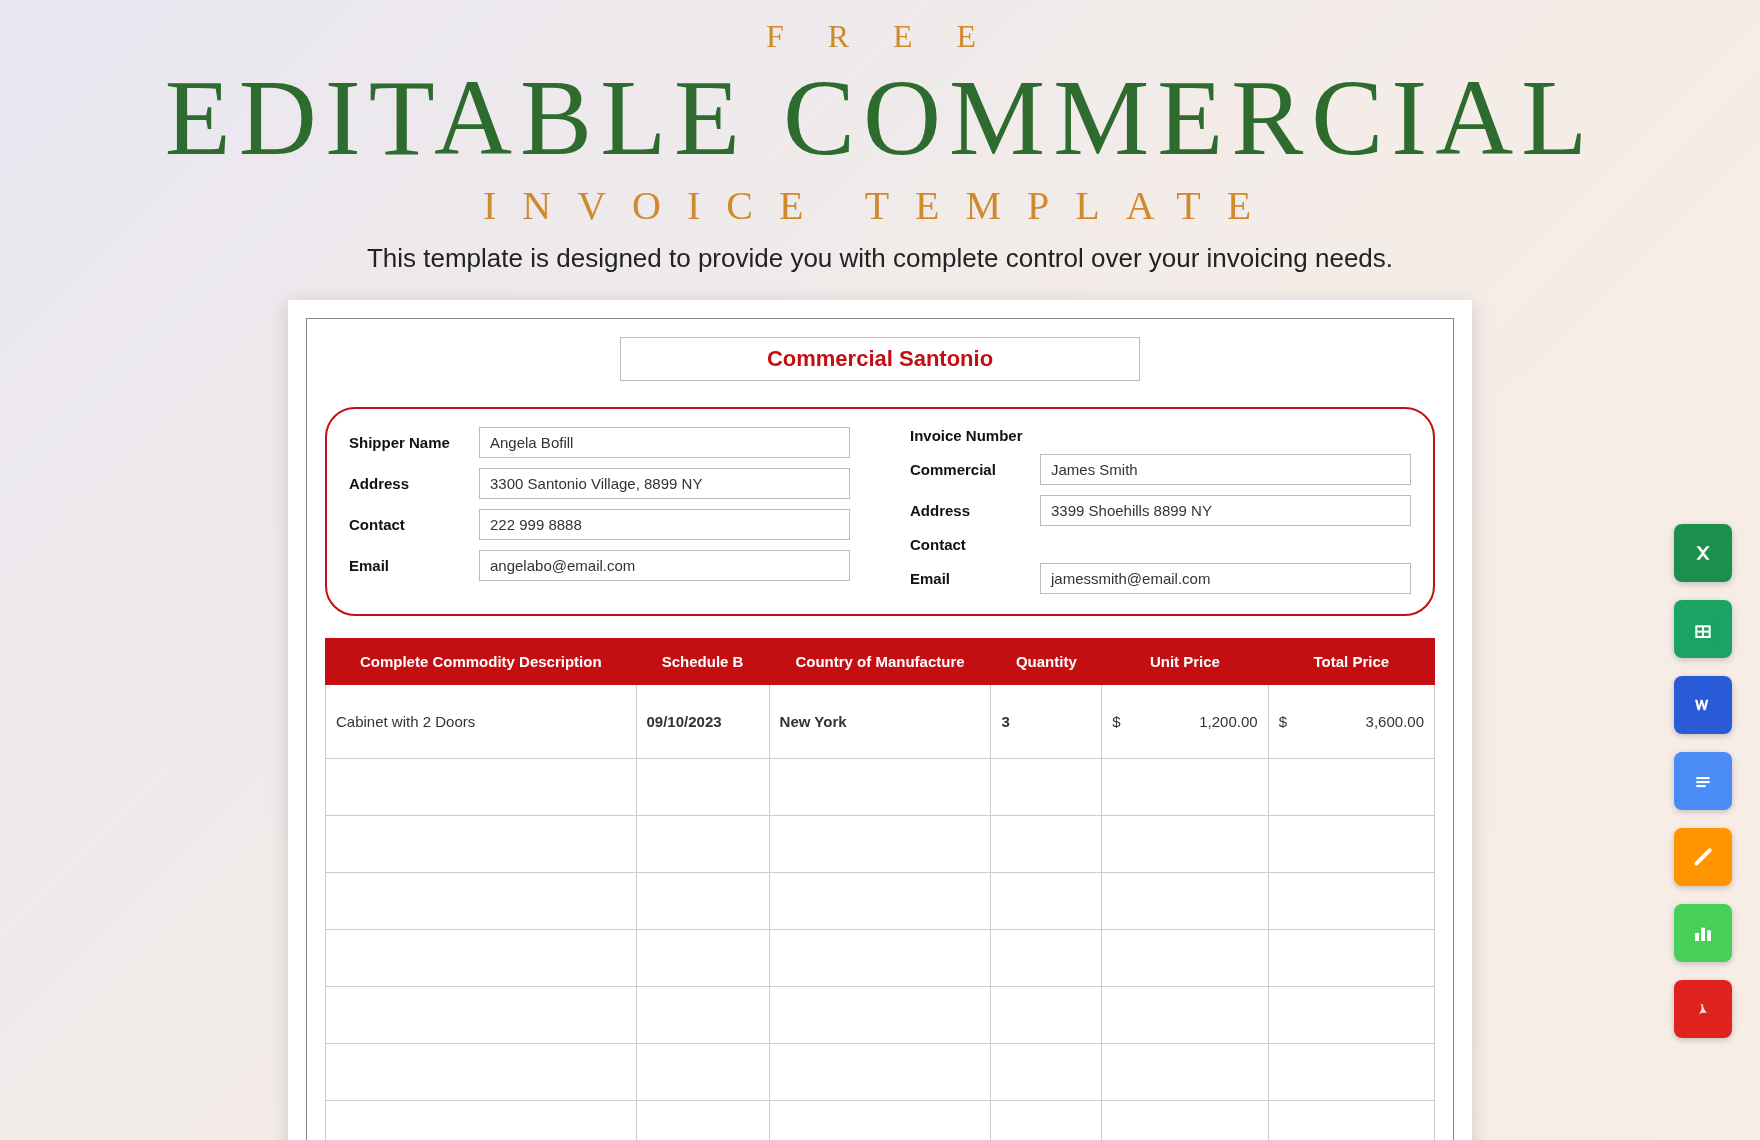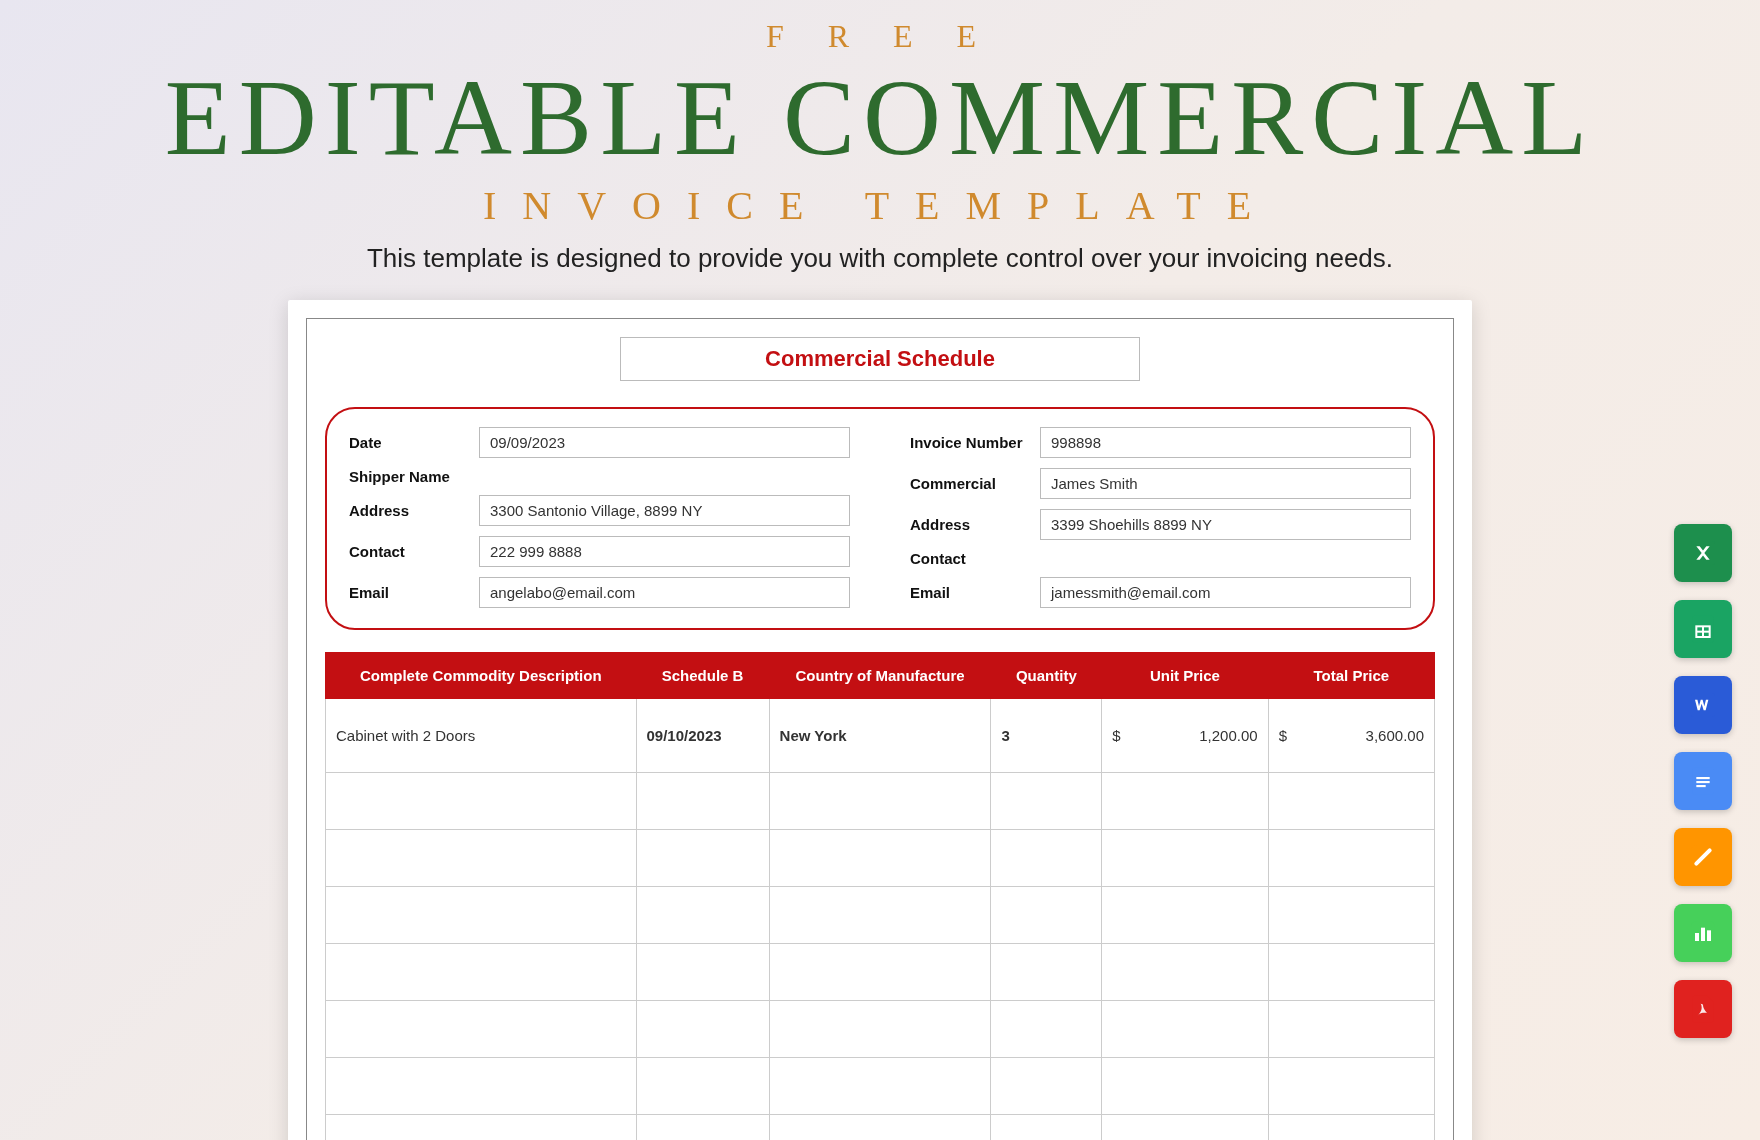--- a/index.html
+++ b/index.html
@@ -100,49 +100,45 @@
 <div class="header">
   <div class="free-label">F R E E</div>
   <div class="main-title">EDITABLE COMMERCIAL</div>
   <div class="sub-title">INVOICE TEMPLATE</div>
   <div class="tagline">This template is designed to provide you with complete control over your invoicing needs.</div>
 </div>
 
 <div class="invoice-page">
   <div class="invoice-inner">
     <div class="invoice-title-box">
-      <span class="invoice-title">Commercial Schedule</span>
+      <span class="invoice-title">Commercial Santonio</span>
     </div>
 
     <div class="info-box">
       <div class="info-col">
         <div class="info-row">
-            <div class="info-label">Date</div>
-            <div class="info-field">09/09/2023</div>
-          </div>
-        <div class="info-row">
             <div class="info-label">Shipper Name</div>
+            <div class="info-field">Angela Bofill</div>
           </div>
         <div class="info-row">
             <div class="info-label">Address</div>
             <div class="info-field">3300 Santonio Village, 8899 NY</div>
           </div>
         <div class="info-row">
             <div class="info-label">Contact</div>
             <div class="info-field">222 999 8888</div>
           </div>
         <div class="info-row">
             <div class="info-label">Email</div>
             <div class="info-field">angelabo@email.com</div>
           </div>
       </div>
       <div class="info-col">
         <div class="info-row">
             <div class="info-label">Invoice Number</div>
-            <div class="info-field">998898</div>
           </div>
         <div class="info-row">
             <div class="info-label">Commercial</div>
             <div class="info-field">James Smith</div>
           </div>
         <div class="info-row">
             <div class="info-label">Address</div>
             <div class="info-field">3399 Shoehills 8899 NY</div>
           </div>
         <div class="info-row">

